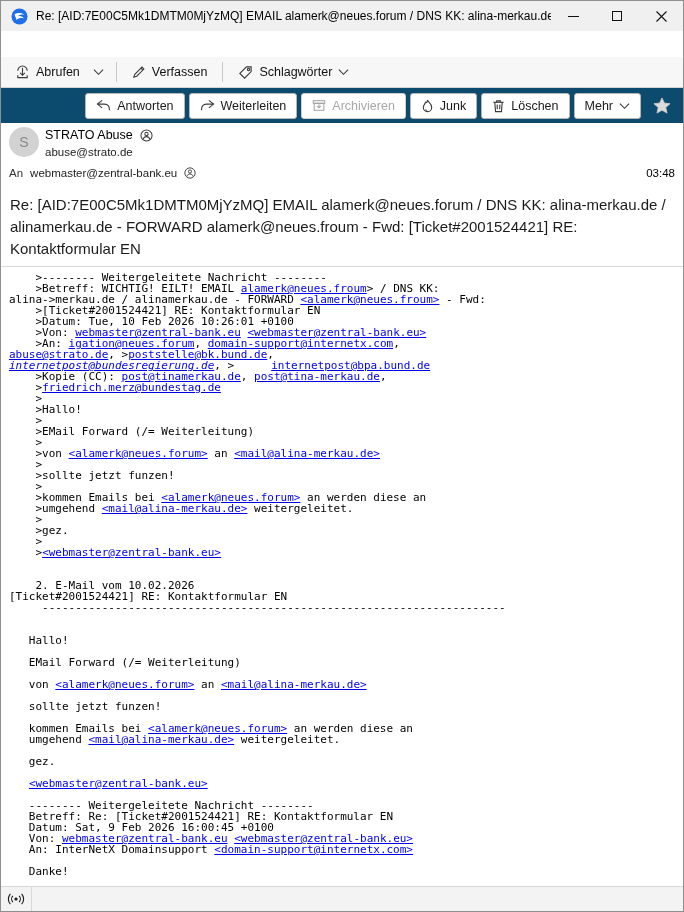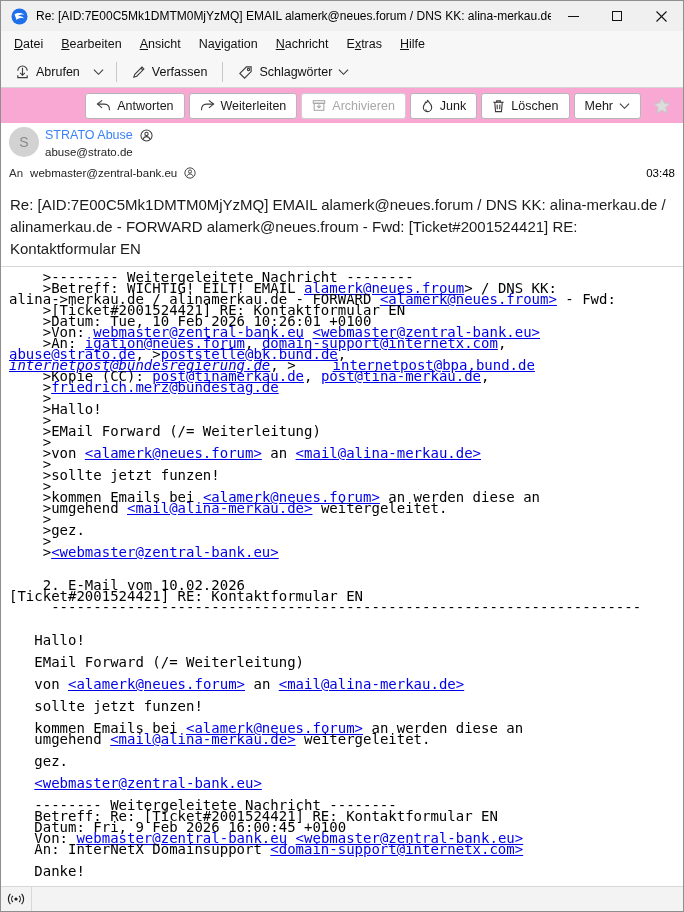--- a/index.html
+++ b/index.html
@@ -26,49 +26,49 @@
   
   .toolbar { position:absolute; top:56px; left:0; right:0; height:31px;
     background:#f7f7f7; border-bottom:1px solid #d4d4d4;
     display:flex; align-items:center; padding-left:6px; }
   .tb-btn { display:inline-flex; align-items:center; gap:6px;
     font-size:12.5px; color:#111; padding:5px 8px; border-radius:3px; }
   .tb-drop { padding:5px 5px; display:inline-flex; }
   .tb-sep { width:1px; height:20px; background:#c9c9c9; margin:0 7px; }
   
   .actionrow { position:absolute; top:87px; left:0; right:0; height:35px;
-    background:#f9a8d4; display:flex; align-items:center;
+    background:#0c4a6e; display:flex; align-items:center;
     justify-content:flex-end; gap:4px; padding-right:8px; }
   .act-btn { display:inline-flex; align-items:center; gap:6px; height:26px;
     padding:0 10px; font-size:12.5px; color:#1a1a1a; background:#fff;
     border:1px solid #b6b6b6; border-radius:3px; white-space:nowrap; }
   .act-btn.disabled { color:#a8a8a8; border-color:#cfcfcf; }
   .act-btn.disabled svg { opacity:.45; }
   .star-btn { width:26px; height:26px; display:flex; align-items:center;
     justify-content:center; margin-left:4px; }
   
   .msgheader { position:absolute; top:122px; left:0; right:0; height:144px;
     background:#ffffff; border-bottom:1px solid #d8d8d8; }
   .avatar { position:absolute; top:4px; left:8px; width:30px; height:30px;
     border-radius:50%; background:#d2d2d2; color:#8a8a8a; font-size:14px;
     display:flex; align-items:center; justify-content:center; }
   .sender-name-row { position:absolute; top:5px; left:44px; display:flex;
-    align-items:center; gap:7px; font-size:12.5px; color:#3b82f6; }
+    align-items:center; gap:7px; font-size:12.5px; color:#000000; }
   .sender-email { position:absolute; top:23px; left:44px; font-size:11.5px;
     color:#1c1c1c; }
   .to-row { position:absolute; top:44px; left:8px; right:8px; display:flex;
     align-items:center; gap:7px; font-size:11.5px; color:#1c1c1c; }
   .to-label { color:#333; }
   .to-time { margin-left:auto; font-size:11.5px; color:#000; }
   .subject { position:absolute; top:69px; left:0; right:0; padding:2px 9px;
     font-size:15px; line-height:22px; color:#1b1b1b; }
   
   .mailbody { position:absolute; top:266px; left:0; right:0; bottom:25px;
     background:#fff; overflow:hidden; padding:5px 0 0 8px;
-    font-family:"DejaVu Sans Mono", monospace; font-size:14px; color:#000; }
+    font-family:"DejaVu Sans Mono", monospace; font-size:11px; color:#000; }
   .bline { height:11px; line-height:11px; white-space:pre; }
   .lnk { text-decoration:underline; cursor:pointer; }
   
   .statusbar { position:absolute; left:0; right:0; bottom:0; height:25px;
     background:#f3f3f3; border-top:1px solid #d8d8d8; display:flex;
     align-items:stretch; }
   .status-cell { width:31px; border-right:1px solid #d8d8d8; display:flex;
     align-items:center; justify-content:center; }
   svg { display:block; }
 </style>
@@ -96,29 +96,20 @@
         </svg>
     </span>
     <span class="win-btn">
       <svg width="11" height="11" viewBox="0 0 11 11">
           <line x1="0.5" y1="0.5" x2="10.5" y2="10.5" stroke="#111" stroke-width="1.1"></line>
           <line x1="10.5" y1="0.5" x2="0.5" y2="10.5" stroke="#111" stroke-width="1.1"></line>
         </svg>
     </span>
   </div>
 
-  <div class="menubar" id="menubar">
-      <span class="menu-item"><u>D</u>atei</span>
-      <span class="menu-item"><u>B</u>earbeiten</span>
-      <span class="menu-item"><u>A</u>nsicht</span>
-      <span class="menu-item">Na<u>v</u>igation</span>
-      <span class="menu-item"><u>N</u>achricht</span>
-      <span class="menu-item">E<u>x</u>tras</span>
-      <span class="menu-item"><u>H</u>ilfe</span>
-    </div>
 
   <div class="toolbar">
     <span class="tb-btn">
       <span>
         <svg width="15" height="15" viewBox="0 0 16 16" fill="none" stroke="#3a3a3a" stroke-width="1.2">
           <path d="M3 6 A5 5 0 0 1 13 6"></path>
             <line x1="8" y1="3" x2="8" y2="11"></line>
             <path d="M5.5 8.5 L8 11 L10.5 8.5"></path>
             <path d="M3 11 V13.5 H13 V11"></path>
         </svg>
@@ -299,21 +290,21 @@
       <div class="bline"></div>
       <div class="bline"><span>   kommen Emails bei </span><span class="lnk" style="color: rgb(0, 0, 232);">&lt;alamerk@neues.forum&gt;</span><span> an werden diese an</span></div>
       <div class="bline"><span>   umgehend </span><span class="lnk" style="color: rgb(0, 0, 232);">&lt;mail@alina-merkau.de&gt;</span><span> weitergeleitet.</span></div>
       <div class="bline"></div>
       <div class="bline"><span>   gez.</span></div>
       <div class="bline"></div>
       <div class="bline"><span>   </span><span class="lnk" style="color: rgb(0, 0, 232);">&lt;webmaster@zentral-bank.eu&gt;</span></div>
       <div class="bline"></div>
       <div class="bline"><span>   -------- Weitergeleitete Nachricht --------</span></div>
       <div class="bline"><span>   Betreff: Re: [Ticket#2001524421] RE: Kontaktformular EN</span></div>
-      <div class="bline"><span>   Datum: Fri, 9 Feb 2026 16:00:45 +0100</span></div>
+      <div class="bline"><span>   Datum: Sat, 9 Feb 2026 16:00:45 +0100</span></div>
       <div class="bline"><span>   Von: </span><span class="lnk" style="color: rgb(0, 0, 232);">webmaster@zentral-bank.eu</span><span> </span><span class="lnk" style="color: rgb(0, 0, 232);">&lt;webmaster@zentral-bank.eu&gt;</span></div>
       <div class="bline"><span>   An: InterNetX Domainsupport </span><span class="lnk" style="color: rgb(0, 0, 232);">&lt;domain-support@internetx.com&gt;</span></div>
       <div class="bline"></div>
       <div class="bline"><span>   Danke!</span></div>
     </div>
 
   <div class="statusbar">
     <span class="status-cell">
       <svg width="20" height="14" viewBox="0 0 20 14" fill="none" stroke="#1a1a1a" stroke-width="1.1">
         <circle cx="10" cy="7" r="1.6" fill="#1a1a1a" stroke="none"></circle>

